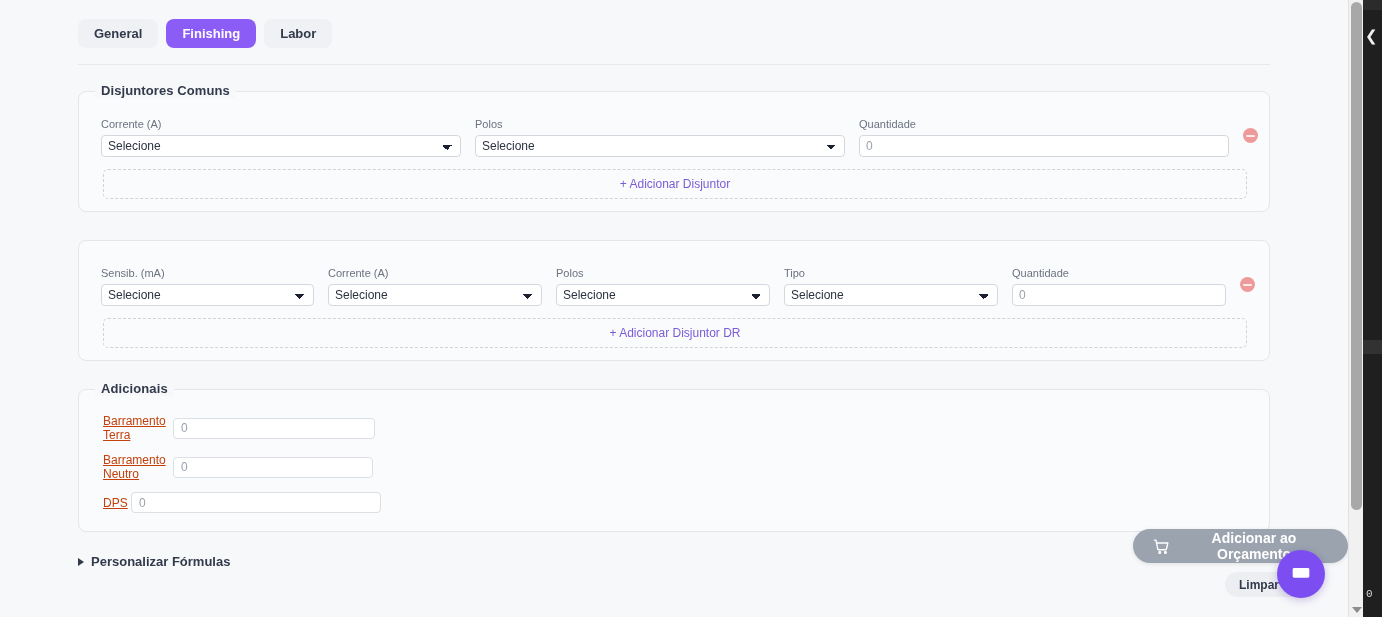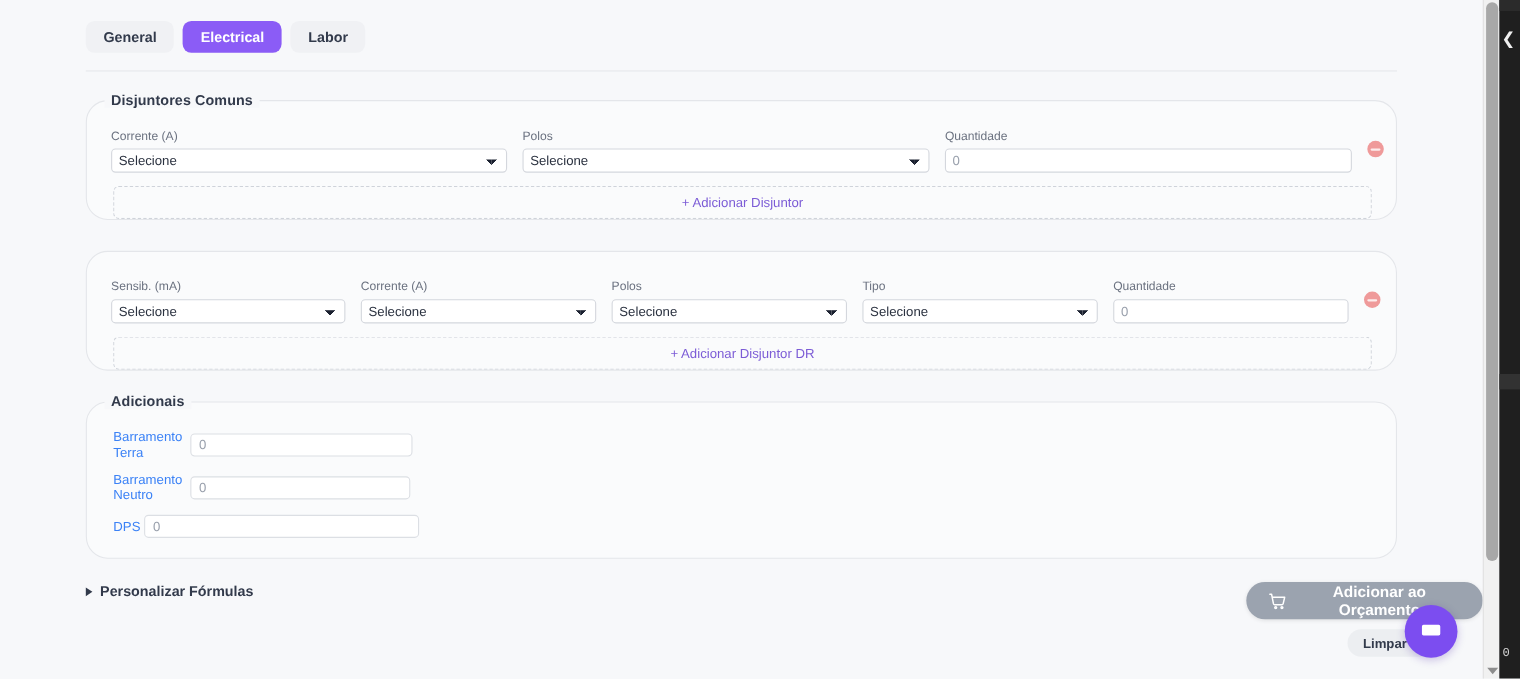--- a/index.html
+++ b/index.html
@@ -54,24 +54,24 @@
     height: 1px;
     background: #e6e8ec;
   }
 
   .subtabs { padding-top: 24px; }
 
   
   .card {
     margin: 0 78px 0 78px;
     border: 1px solid #e4e6ea;
-    border-radius: 20px;
+    border-radius: 8px;
     background: #fafbfc;
     position: relative;
-    padding: 0 12px 0 12px;
+    padding: 0 12px 12px 12px;
   }
   .card-legend {
     position: absolute;
     top: -9px;
     left: 16px;
     background: #f7f8fa;
     padding: 0 6px;
     font-size: 13px;
     font-weight: bold;
     color: #323a4b;
@@ -154,24 +154,25 @@
   
   .add-field {
     display: flex;
     align-items: center;
     gap: 8px;
     padding-left: 12px;
   }
   .add-field + .add-field { margin-top: 11px; }
   .add-label {
     font-size: 12px;
-    color: #3b82f6;
+    color: #c2410c;
     line-height: 14px;
     width: 62px;
     text-align: left;
+    text-decoration: underline;
   }
   .add-field input {
     height: 21px;
     border: 1px solid #dcdfe4;
     border-radius: 4px;
     background: #ffffff;
     font-size: 12px;
     color: #2b3240;
     padding: 0 7px;
     width: 202px;
@@ -310,21 +311,21 @@
 </style>
 </head>
 <body>
 
 <div id="root">
 
   <div class="page">
 
     <div class="tabrow primary">
       <button class="tab">General</button>
-      <button class="tab active">Electrical</button>
+      <button class="tab active">Finishing</button>
       <button class="tab">Labor</button>
     </div>
     <div class="divider"></div>
 
 
     <div class="card" style="margin-top:26px;">
       <div class="card-legend">Disjuntores Comuns</div>
 
       <div class="row">
         <div class="field">

